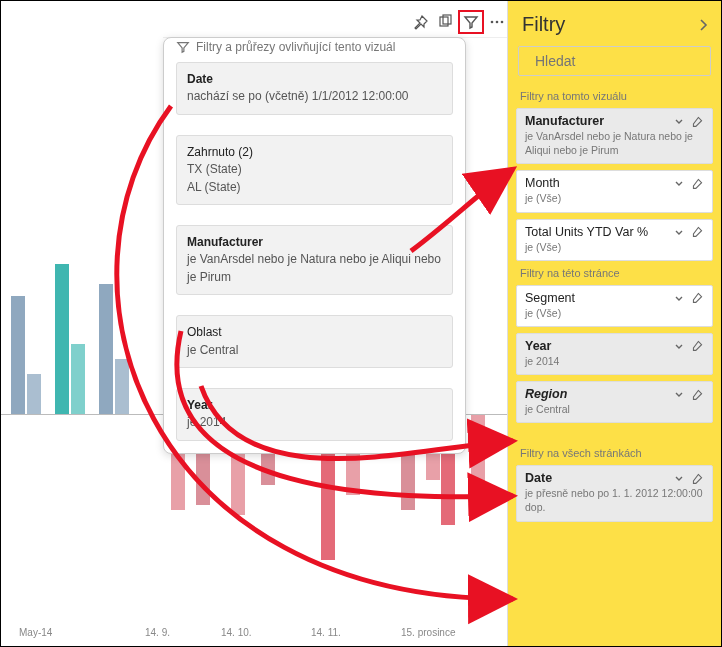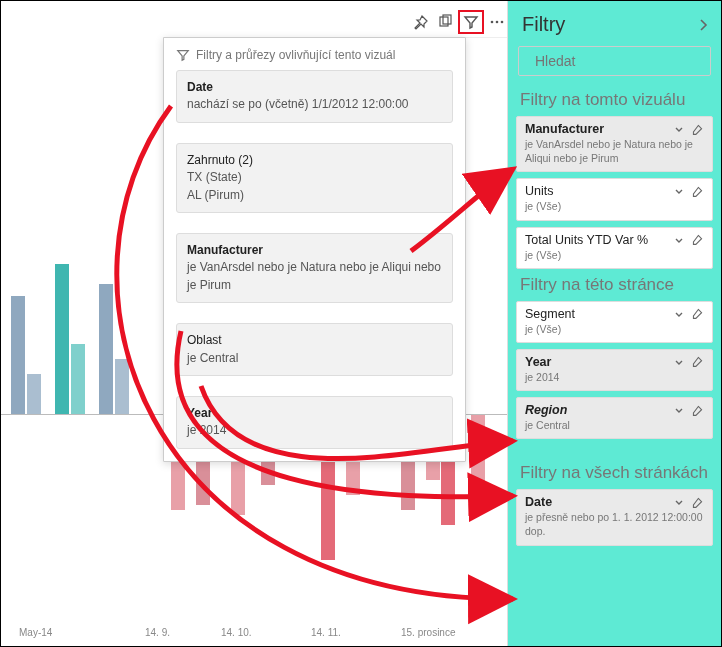--- a/index.html
+++ b/index.html
@@ -15,36 +15,36 @@
   .x-labels span { position: absolute; }
 
   
   .vis-header { position: absolute; top: 7px; left: 162px; width: 345px; height: 30px; border-bottom: 1px solid #eee; }
   .vis-icons  { position: absolute; right: 0; top: 2px; display: flex; align-items: center; gap: 2px; }
   .vh-icon    { width: 22px; height: 22px; display: flex; align-items: center; justify-content: center; color: #555; cursor: pointer; }
   .vh-funnel-box { border: 2px solid #E81123; padding: 2px 3px; }
   svg { display: block; }
 
   
-  .tooltip-card { position: absolute; left: 162px; top: 36px; width: 303px; background: #fff; border: 1px solid #ccc; border-radius: 1px; box-shadow: 0 2px 8px rgba(0,0,0,.15); padding: 10px 12px 12px; }
+  .tooltip-card { position: absolute; left: 162px; top: 36px; width: 303px; background: #fff; border: 1px solid #ccc; border-radius: 8px; box-shadow: 0 2px 8px rgba(0,0,0,.15); padding: 2px 12px 12px; }
   .tooltip-title { font-size: 12px; color: #777; display: flex; align-items: center; gap: 6px; margin-bottom: 8px; }
   .filter-item { background: #f2f2f2; border: 1px solid #ddd; border-radius: 3px; padding: 8px 10px; margin-top: 20px; font-size: 12px; color: #555; line-height: 1.45; }
   .filter-item:first-of-type { margin-top: 0; }
   .filter-item .fname { font-weight: 700; color: #222; }
 
   
-  .pane { position: absolute; right: 0; top: 0; width: 214px; height: 647px; border-left: 1px solid #ddd; background: #5eead4; padding: 8px 8px 0 8px; overflow: hidden; }
+  .pane { position: absolute; right: 0; top: 0; width: 214px; height: 647px; border-left: 1px solid #ddd; background: #fde047; padding: 8px 8px 0 8px; overflow: hidden; }
   .pane-header { display: flex; align-items: center; justify-content: space-between; padding: 4px 4px 10px 6px; }
   .pane-title { font-size: 20px; font-weight: 400; color: #333; }
   .pane-collapse { color: #666; cursor: pointer; }
 
   .search-box { margin: 0 2px 14px 2px; border: 1px solid #ccc; border-radius: 2px; height: 30px; display: flex; align-items: center; padding: 0 8px; gap: 8px; color: #888; }
   .search-input { border: 0; outline: 0; font-size: 14px; flex: 1; color: #333; background: transparent; }
 
-  .section-label { font-size: 17px; color: #777; margin: 6px 4px 6px 4px; }
+  .section-label { font-size: 11px; color: #777; margin: 6px 4px 6px 4px; }
 
   .fcard { border: 1px solid #ddd; border-radius: 2px; margin-bottom: 6px; background: #fff; }
   .fcard.active { background: #eaeaea; }
   .fcard-head { display: flex; align-items: center; justify-content: space-between; padding: 5px 8px 1px 8px; }
   .fcard-name { font-size: 12.5px; color: #222; font-weight: 400; }
   .fcard-name.bold { font-weight: 700; }
   .fcard-name.italic { font-style: italic; }
   .fcard-actions { display: flex; align-items: center; gap: 6px; color: #666; }
   .fcard-actions .act { cursor: pointer; }
   .fcard-sub { font-size: 10.5px; color: #777; padding: 0 8px 6px 8px; line-height: 1.35; overflow: hidden; }
@@ -123,21 +123,21 @@
     <span>Filtry a průřezy ovlivňující tento vizuál</span>
   </div>
   <div id="tooltip-list">
       <div class="filter-item">
         <div class="fname" style="font-weight: 700;">Date</div>
         <div>nachází se po (včetně) 1/1/2012 12:00:00</div>
       </div>
       <div class="filter-item">
         <div class="fname" style="font-weight: 400;">Zahrnuto (2)</div>
         <div>TX (State)</div>
-        <div>AL (Pirum)</div>
+        <div>AL (State)</div>
       </div>
       <div class="filter-item">
         <div class="fname" style="font-weight: 700;">Manufacturer</div>
         <div>je VanArsdel nebo je Natura nebo je Aliqui nebo je Pirum</div>
       </div>
       <div class="filter-item">
         <div class="fname" style="font-weight: 400;">Oblast</div>
         <div>je Central</div>
       </div>
       <div class="filter-item">
@@ -180,21 +180,21 @@
               <svg width="13" height="13" viewBox="0 0 16 16" fill="none" stroke="#666" stroke-width="1.3">
                 <path d="M9 3l4 4-7 7H3v-3l6-8Z"></path>
               </svg>
             </span>
           </div>
         </div>
         <div class="fcard-sub">je VanArsdel nebo je Natura nebo je Aliqui nebo je Pirum</div>
       </div>
       <div class="fcard">
         <div class="fcard-head">
-          <div class="fcard-name">Units</div>
+          <div class="fcard-name">Month</div>
           <div class="fcard-actions">
             <span class="act">
               <svg width="12" height="12" viewBox="0 0 12 12" fill="none" stroke="#666" stroke-width="1.4">
                 <path d="M3 5l3 3 3-3"></path>
               </svg>
             </span>
             <span class="act">
               <svg width="13" height="13" viewBox="0 0 16 16" fill="none" stroke="#666" stroke-width="1.3">
                 <path d="M9 3l4 4-7 7H3v-3l6-8Z"></path>
               </svg>

